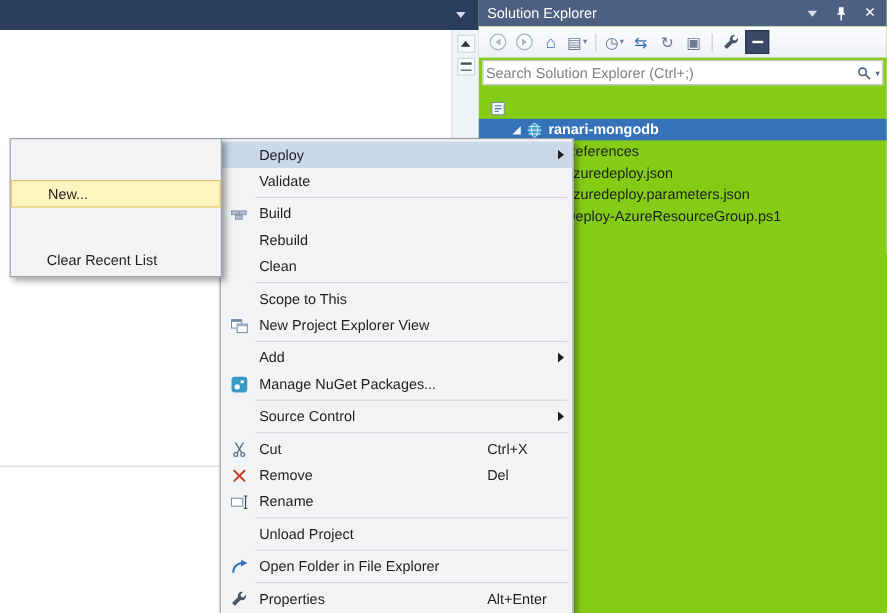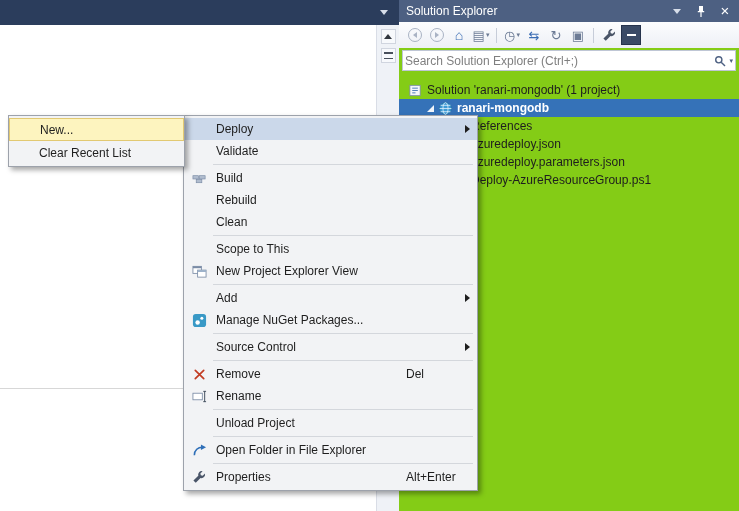--- a/index.html
+++ b/index.html
@@ -51,21 +51,21 @@
   .lv0{padding-left:8px;}.lv1{padding-left:28px;}.lv2{padding-left:52px;}
   .exp{width:0;height:0;border-left:7px solid transparent;border-bottom:7px solid #F0F4FA;margin-right:3px;flex:none;}
   .tico{width:16px;height:16px;margin-right:4px;display:inline-flex;align-items:center;justify-content:center;flex:none;}
 
   
   .menu{position:absolute;background:#F2F3F5;border:1px solid #9DA2AB;
         box-shadow:3px 3px 5px rgba(0,0,0,0.35);padding:2px 0;z-index:10;}
   #context-menu{left:183px;top:115px;width:295px;box-sizing:border-box;}
   #deploy-submenu{left:8px;top:115px;width:177px;z-index:11;box-sizing:border-box;}
   .mi{height:22px;display:flex;align-items:center;position:relative;padding:0 8px 0 32px;box-sizing:border-box;}
-  #deploy-submenu .mi{height:23px;padding-left:30px;}
+  #deploy-submenu .mi{height:23px;padding-left:30px;margin-top:32px;}
   .mi-ic{position:absolute;left:7px;top:50%;transform:translateY(-50%);width:16px;height:16px;
          display:flex;align-items:center;justify-content:center;}
   .mi-short{position:absolute;left:222px;}
   .mi-arrow{position:absolute;right:7px;width:0;height:0;border-top:4px solid transparent;
             border-bottom:4px solid transparent;border-left:5px solid #1E1E1E;}
   .mi.open{background:var(--openblue);}
   .mi.hot{background:var(--gold);border:1px solid #E2C972;padding-left:29px;}
   .msep{height:1px;background:#D4D7DC;margin:2px 4px 2px 29px;}
 </style>
 </head>
@@ -160,21 +160,20 @@
       </div>
     </div>
     <div class="se-tree" id="se-tree">
         <div class="trow lv0">
           <span class="tico">
             <svg width="15" height="15" viewBox="0 0 16 16">
               <rect x="2" y="2.5" width="11" height="11" fill="#F4F6F9" stroke="#7A8BA5" stroke-width=".9"></rect>
               <path d="M4.5 5.5h6M4.5 8h6M4.5 10.5h3.5" stroke="#4A7AB8" stroke-width="1" fill="none"></path>
             </svg>
           </span>
-          <span>Solution 'ranari-mongodb' (1 project)</span>
         </div>
         <div class="trow lv1 sel">
           <span class="exp"></span>
           <span class="tico">
             <svg width="15" height="15" viewBox="0 0 16 16">
               <circle cx="8" cy="8" r="6.3" fill="#3E9BD5" stroke="#26709F" stroke-width=".8"></circle>
               <ellipse cx="8" cy="8" rx="2.7" ry="6.3" fill="none" stroke="#E8F4FC" stroke-width=".8"></ellipse>
               <path d="M1.7 8h12.6M2.7 4.6h10.6M2.7 11.4h10.6" stroke="#E8F4FC" stroke-width=".8"></path>
             </svg>
           </span>
@@ -276,20 +275,31 @@
       </div>
       <div class="msep"></div>
       <div class="mi">
         <span class="mi-label">Source Control</span>
         <span class="mi-arrow"></span>
       </div>
       <div class="msep"></div>
       <div class="mi">
         <span class="mi-ic">
           <svg width="15" height="15" viewBox="0 0 16 16">
+            <path d="M4.5 2L10 11M11.5 2L6 11" stroke="#5A6B84" stroke-width="1.2" fill="none"></path>
+            <circle cx="4.8" cy="12.6" r="1.7" fill="none" stroke="#5A6B84" stroke-width="1.1"></circle>
+            <circle cx="11" cy="12.6" r="1.7" fill="none" stroke="#5A6B84" stroke-width="1.1"></circle>
+          </svg>
+        </span>
+        <span class="mi-label">Cut</span>
+        <span class="mi-short">Ctrl+X</span>
+      </div>
+      <div class="mi">
+        <span class="mi-ic">
+          <svg width="15" height="15" viewBox="0 0 16 16">
             <path d="M3.5 3.5l9 9M12.5 3.5l-9 9" stroke="#C23B22" stroke-width="1.8" stroke-linecap="round"></path>
           </svg>
         </span>
         <span class="mi-label">Remove</span>
         <span class="mi-short">Del</span>
       </div>
       <div class="mi">
         <span class="mi-ic">
           <svg width="15" height="15" viewBox="0 0 16 16">
             <rect x="1" y="4.5" width="10" height="7" fill="#fff" stroke="#7A8BA5" stroke-width=".9"></rect>

